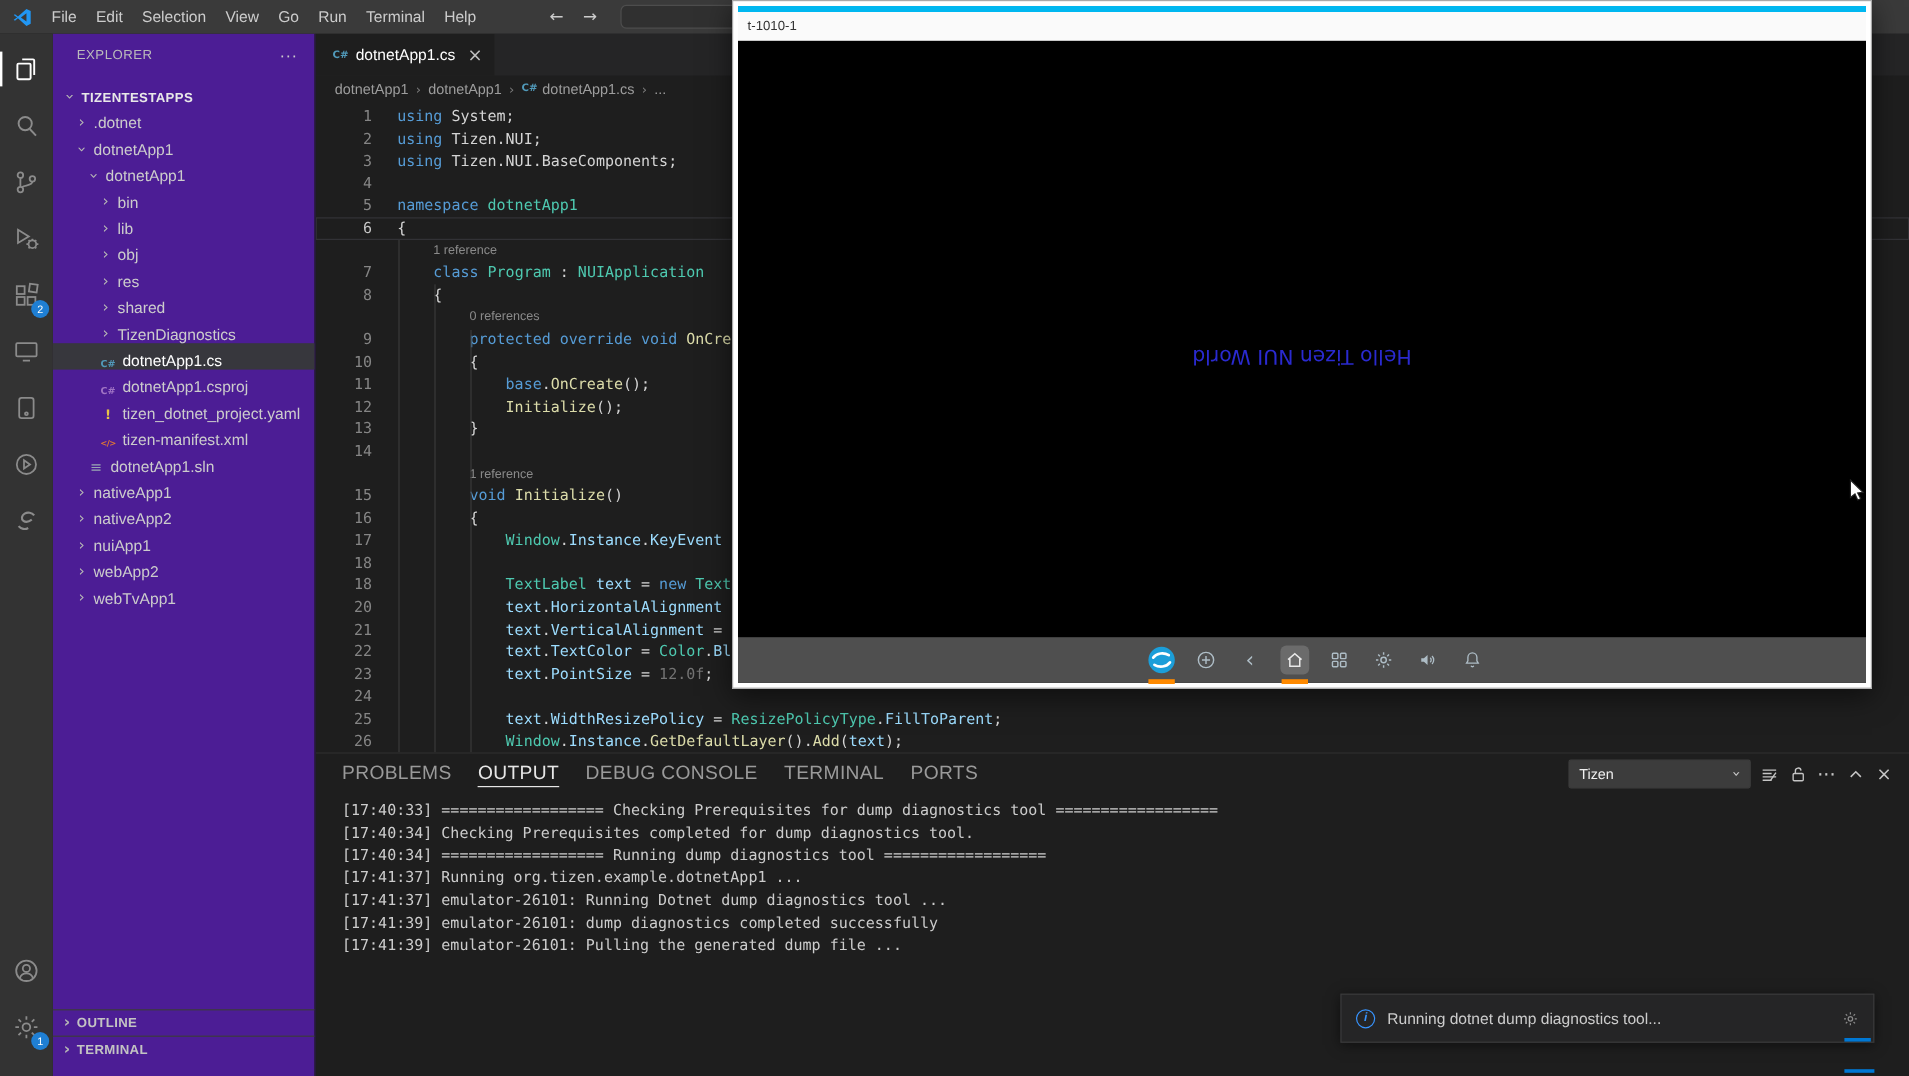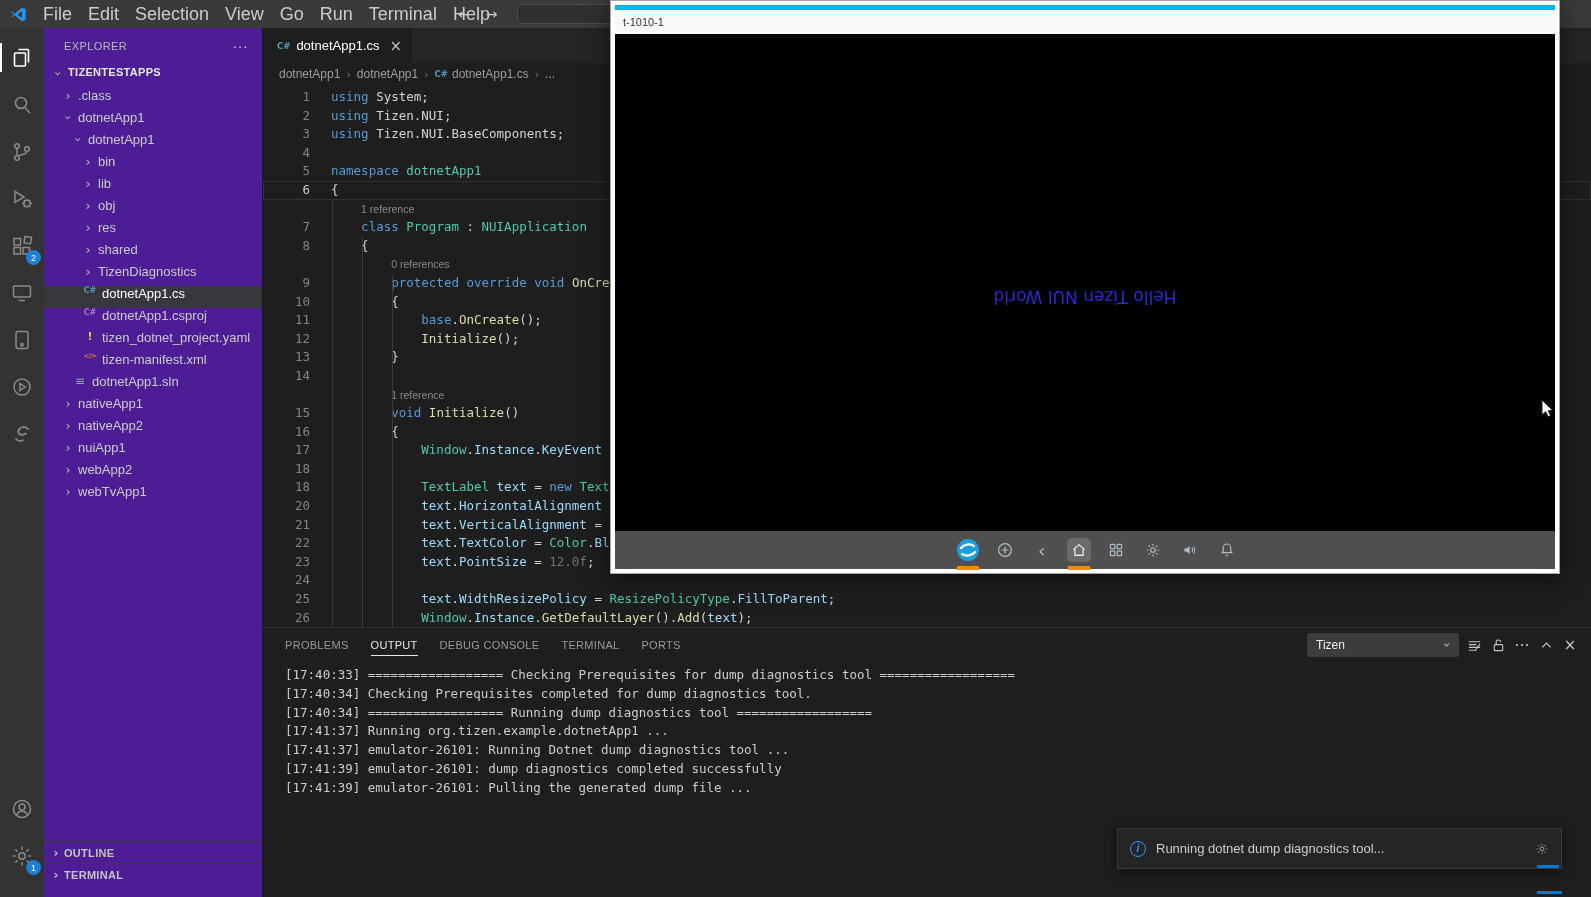--- a/index.html
+++ b/index.html
@@ -4,39 +4,39 @@
 <style>
 *{box-sizing:border-box;margin:0;padding:0}
 html,body{width:1591px;height:897px;overflow:hidden}
 body{position:relative;background:#1e1e1e;font-family:"Liberation Sans",sans-serif;color:#ccc}
 .glyph{font-family:"DejaVu Sans",sans-serif}
 
 
 .titlebar{position:absolute;left:0;top:0;width:1591px;height:28px;background:#3a3a3a;display:flex;align-items:center;z-index:5}
 .vscode-logo{width:17px;height:17px;margin:0 8px 0 10px;flex:none}
 .menus{display:flex}
-.menu-item{padding:0 8px;font-size:18px;color:#cccccc;line-height:28px;cursor:default}
+.menu-item{padding:0 8px;font-size:13px;color:#cccccc;line-height:28px;cursor:default}
 .nav-arrows{position:absolute;left:458px;top:0;height:28px;display:flex;gap:16px;align-items:center;font-size:14px;color:#cccccc}
 .cmd-center{position:absolute;left:517px;top:4px;width:260px;height:20px;background:#303030;border:1px solid #4d4d4d;border-radius:5px}
 
 
 .activitybar{position:absolute;left:0;top:28px;width:44px;height:869px;background:#333333;display:flex;flex-direction:column;padding:6px 0 18px 0;z-index:5}
 .ab-icon{position:relative;height:47px;display:flex;align-items:center;justify-content:center;color:#8b8b8b;cursor:pointer;flex:none}
 .ab-icon.active{color:#ffffff}
 .ab-icon.active::before{content:'';position:absolute;left:0;top:9px;bottom:9px;width:2px;background:#ffffff}
 .ab-icon svg{width:24px;height:24px}
 .ab-badge{position:absolute;right:3px;bottom:4px;min-width:15px;height:15px;padding:0 3px;border-radius:8px;background:#1f7fd4;color:#fff;font-size:9px;display:flex;align-items:center;justify-content:center}
 .ab-spacer{margin-top:auto}
 
 
 .sidebar{position:absolute;left:44px;top:28px;width:219px;height:871px;background:#4c1d95;border-right:1px solid #191919;z-index:4}
 .sb-header{height:35px;display:flex;align-items:center;padding:0 14px 0 20px;font-size:11px;letter-spacing:.4px;color:#bbbbbb}
 .sb-more{margin-left:auto;font-size:14px;color:#cccccc;cursor:pointer}
 .tree{margin-top:3px}
-.tree-row{height:22px;display:flex;align-items:flex-start;font-size:13px;color:#cccccc;cursor:pointer;white-space:nowrap}
+.tree-row{height:22px;display:flex;align-items:flex-end;font-size:13px;color:#cccccc;cursor:pointer;white-space:nowrap}
 .tree-row.selected{background:#37373d;color:#fff}
 .tree-row.root .tree-label{font-weight:700;font-size:11px;letter-spacing:.3px;color:#e8e8e8}
 .chev{width:16px;display:inline-block;text-align:center;font-size:13px;color:#b5b5b5;font-family:"DejaVu Sans",sans-serif;flex:none}
 .chev.down{transform:rotate(90deg)}
 .ficon{width:16px;margin:0 2px 0 2px;display:inline-flex;align-items:center;justify-content:center;font-weight:700;flex:none;font-family:"DejaVu Sans",sans-serif}
 .ficon-cs{color:#519aba;font-size:8px}
 .ficon-csproj{color:#a074c4;font-size:8px}
 .ficon-yaml{color:#e8c446;font-size:11px}
 .ficon-xml{color:#e37933;font-size:7px;letter-spacing:-.5px}
 .ficon-sln{color:#9aa7b3;font-size:12px;font-weight:400}
@@ -62,21 +62,21 @@
 .code-line.current .gutter{color:#c6c6c6}
 .tk-k{color:#569cd6}.tk-t{color:#4ec9b0}.tk-m{color:#dcdcaa}.tk-v{color:#9cdcfe}.tk-n{color:#737373}.tk-p{color:#d4d4d4}
 .code-line.lens{align-items:flex-end}
 .lens-text{font-family:"Liberation Sans",sans-serif;font-size:10.5px;color:#8a8a8a;cursor:pointer}
 .guide{position:absolute;width:1px;background:#3a3a3a}
 
 
 .panel{position:absolute;left:263px;top:627px;width:1328px;height:270px;background:#1e1e1e;border-top:1px solid #2f2f2f;z-index:3}
 .panel-header{height:34px;display:flex;align-items:center;padding:0 12px 0 22px}
 .panel-tabs{display:flex}
-.ptab{font-size:11px;letter-spacing:.3px;color:#9a9a9a;margin-right:22px;height:34px;line-height:34px;position:relative;cursor:pointer}
+.ptab{font-size:16px;letter-spacing:.3px;color:#9a9a9a;margin-right:22px;height:34px;line-height:34px;position:relative;cursor:pointer}
 .ptab.active{color:#e7e7e7}
 .ptab.active::after{content:'';position:absolute;left:0;right:0;bottom:6px;height:1px;background:#e7e7e7}
 .panel-controls{margin-left:auto;display:flex;align-items:center;gap:6px;color:#c5c5c5}
 .pc-select{width:152px;height:24px;background:#3c3c3c;border:1px solid #3c3c3c;border-radius:2px;font-size:12px;color:#f0f0f0;display:flex;align-items:center;padding:0 8px;cursor:pointer}
 .pc-select .dd{margin-left:auto;display:inline-block;transform:rotate(90deg);color:#cccccc;font-size:12px;font-family:"DejaVu Sans",sans-serif}
 .pc-icon{width:18px;height:18px;display:flex;align-items:center;justify-content:center;cursor:pointer;font-family:"DejaVu Sans",sans-serif}
 .pc-icon svg{width:15px;height:15px}
 .panel-body{padding:4px 0 0 22px;font-family:"DejaVu Sans Mono",monospace;font-size:12.5px;color:#cccccc}
 .out-line{height:18.8px;line-height:18.8px;white-space:pre}
 
@@ -208,21 +208,21 @@
     <span>EXPLORER</span>
     <span class="sb-more">···</span>
   </div>
   <div class="tree">
       <div class="tree-row root" style="padding-left: 6px;">
         <span class="chev down">›</span>
         <span class="tree-label">TIZENTESTAPPS</span>
       </div>
       <div class="tree-row" style="padding-left: 16px;">
         <span class="chev">›</span>
-        <span class="tree-label">.class</span>
+        <span class="tree-label">.dotnet</span>
       </div>
       <div class="tree-row" style="padding-left: 16px;">
         <span class="chev down">›</span>
         <span class="tree-label">dotnetApp1</span>
       </div>
       <div class="tree-row" style="padding-left: 26px;">
         <span class="chev down">›</span>
         <span class="tree-label">dotnetApp1</span>
       </div>
       <div class="tree-row" style="padding-left: 36px;">

